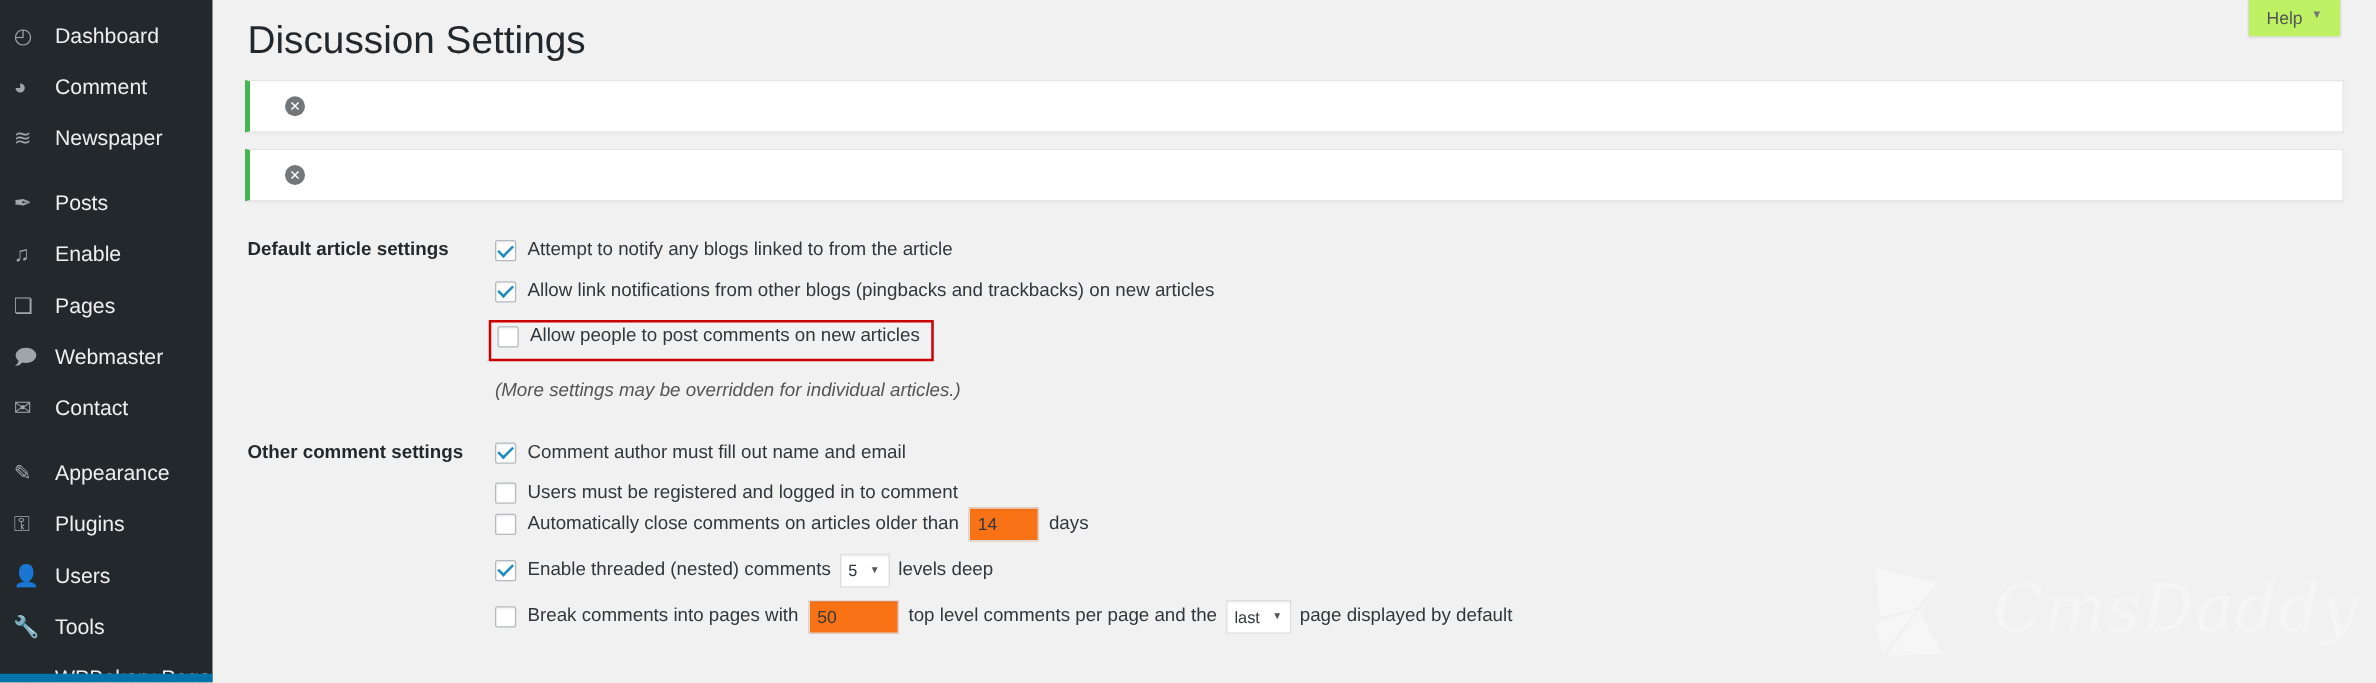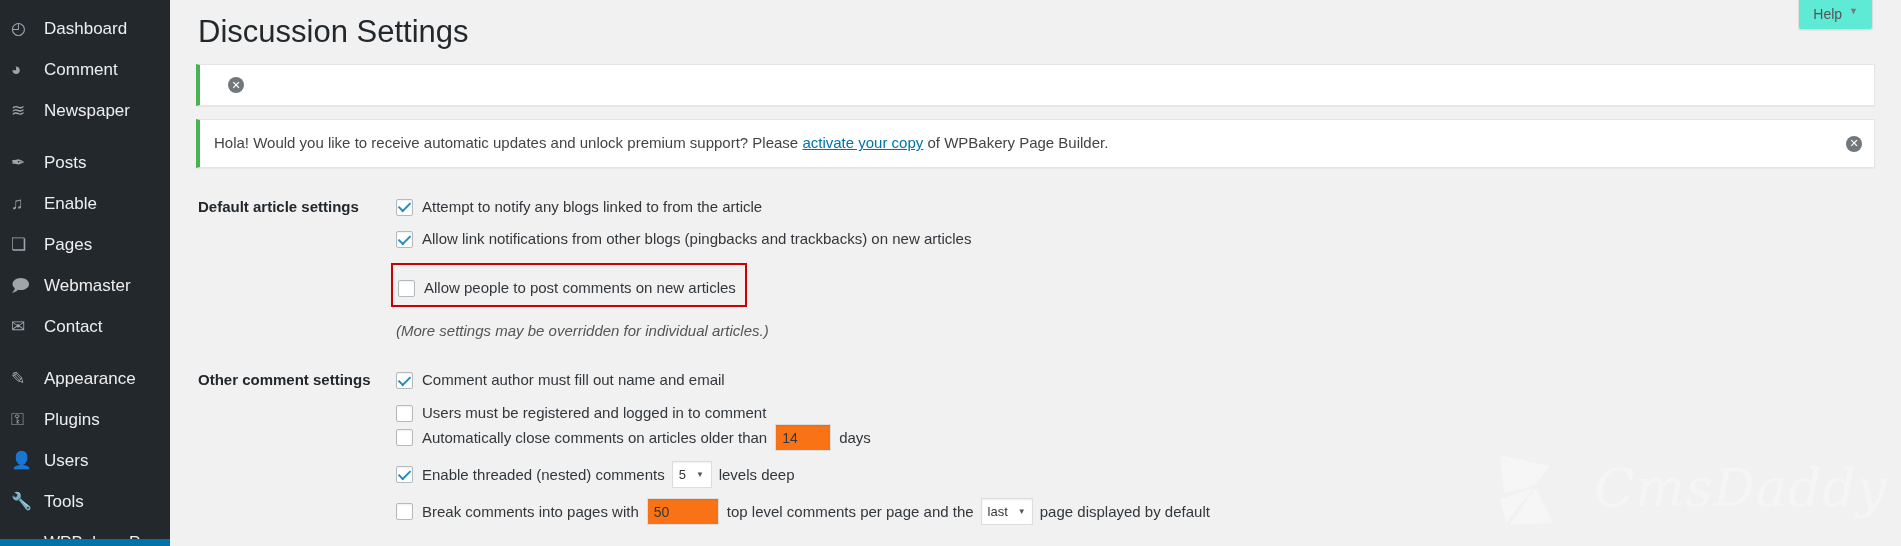--- a/index.html
+++ b/index.html
@@ -46,21 +46,21 @@
   .main {
     flex: 1; height: 546px; position: relative;
     padding: 0 26px 0 26px;
     overflow: hidden;
   }
   .help-wrap {
     position: absolute; top: 0; right: 28px;
     display: flex; align-items: center;
   }
   .help-btn {
-    background: #5eead4; border: 1px solid #ddd; border-top: none;
+    background: #bef264; border: 1px solid #ddd; border-top: none;
     border-radius: 0 0 3px 3px;
     padding: 6px 14px 7px 14px;
     font-size: 14px; color: #555; cursor: pointer;
     display: flex; align-items: flex-start; gap: 7px;
     box-shadow: 0 1px 1px rgba(0,0,0,.04);
   }
   .help-btn .caret { font-size: 9px; color: #777; }
 
   h1.page-title {
     font-size: 31px; font-weight: 400; color: #23282d;
@@ -113,21 +113,21 @@
     cursor: pointer; box-shadow: inset 0 1px 2px rgba(0,0,0,.07);
   }
   .cb.checked::after {
     content: ""; display: block;
     width: 5px; height: 10px;
     border: solid #1e8cbe; border-width: 0 2px 2px 0;
     transform: rotate(45deg) translate(-1px,-1px);
   }
   .opt-label { cursor: default; }
   .hl-box {
-    border: 2px solid #c00; padding: 12px 9px 6px 5px;
+    border: 2px solid #c00; padding: 0 9px 6px 5px;
     display: inline-flex; align-items: center;
     margin: 2px 0 2px -5px;
   }
   .note-italic {
     font-style: italic; font-size: 15px; color: #555;
     margin-top: 11px; line-height: 1.4;
   }
   .num-input {
     width: 56px; height: 27px;
     border: 1px solid #ddd; background: #f97316;
@@ -236,21 +236,20 @@
       </div>
     </div>
 
     <h1 class="page-title">Discussion Settings</h1>
 
     <div id="notice-list">
         <div class="notice" style="border-left-color: rgb(70, 180, 80);">
           <span class="dismiss">✕</span>
         </div>
         <div class="notice" style="border-left-color: rgb(70, 180, 80);">
-          <span class="nt"><span>Hola! Would you like to receive automatic updates and unlock premium support? Please </span><a href="#">activate your copy</a><span> of WPBakery Page Builder.</span></span>
           <span class="dismiss">✕</span>
         </div>
       </div>
 
     <table class="form-table">
       <tbody>
         <tr>
           <th>Default article settings</th>
           <td>
             <div id="default-article-options">

